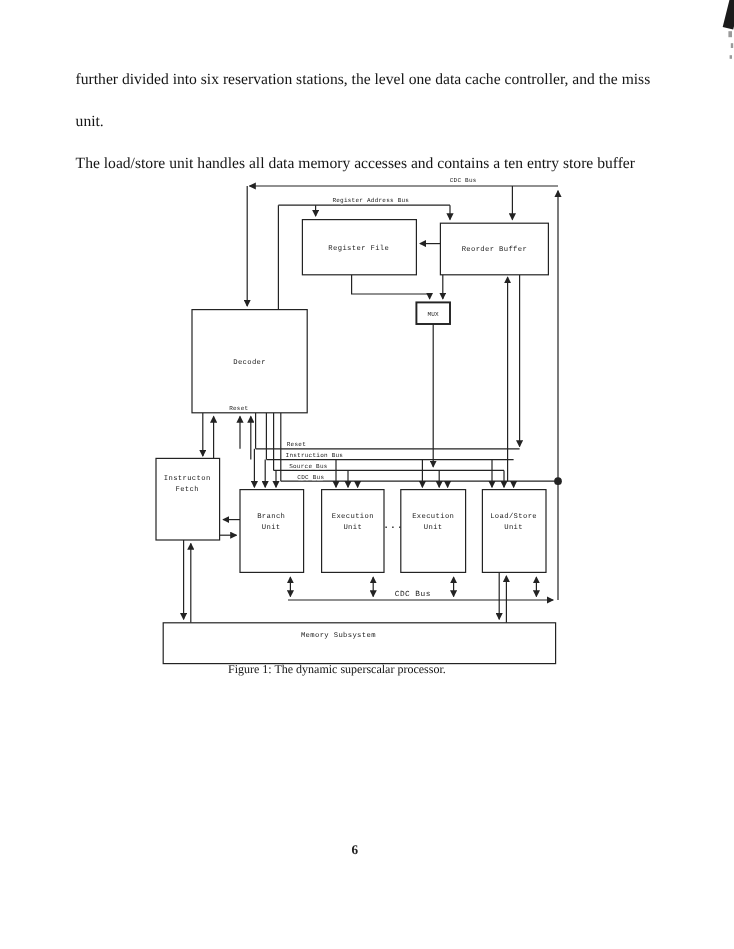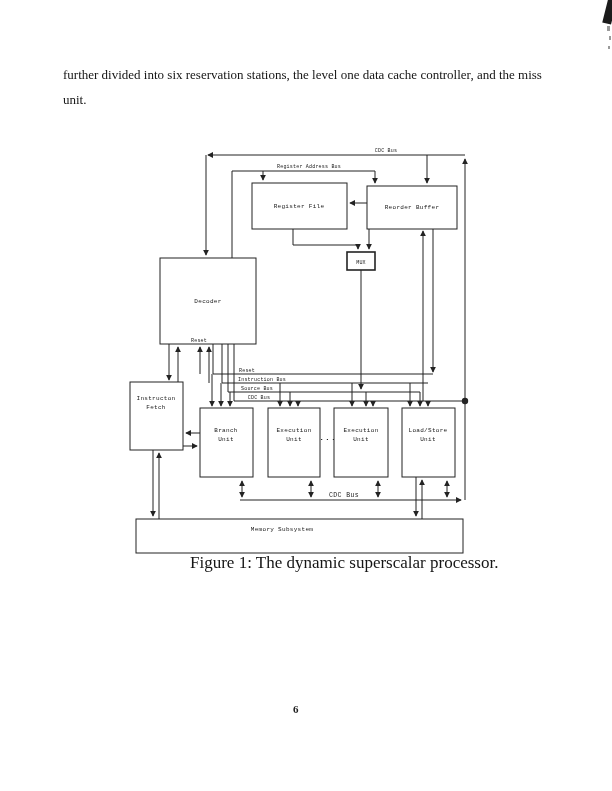--- a/index.html
+++ b/index.html
@@ -2,26 +2,26 @@
 <html><head>
 <meta charset="utf-8">
 <style>
   html,body { margin:0; padding:0; }
   body {
     width:612px; height:791px; position:relative; background:#ffffff;
     font-family:"Liberation Serif", serif; color:#111;
     overflow:hidden;
   }
   .body-text {
-    position:absolute; left:63px; top:62px; width:505px;
-    font-size:13px; line-height:25px; color:#151515;
+    position:absolute; left:63px; top:48px; width:505px;
+    font-size:13px; line-height:35px; color:#151515;
   }
   .caption {
     position:absolute; left:190px; top:553px;
-    font-size:17px; color:#151515; white-space:nowrap;
+    font-size:10px; color:#151515; white-space:nowrap;
   }
   .page-number {
     position:absolute; left:293px; top:703px;
     font-size:11px; font-weight:bold; color:#222;
   }
   svg.diagram { position:absolute; left:0; top:0; }
   .box { fill:#ffffff; stroke:#232323; stroke-width:1; }
   .box-bold { fill:#ffffff; stroke:#232323; stroke-width:1.6; }
   .w { stroke:#232323; stroke-width:1; fill:none; }
   .ar { marker-end:url(#ah); }
@@ -43,20 +43,21 @@
 </head>
 <body>
 
 <div class="artifact-black"></div>
 <div class="artifact-dash" style="right:2px; top:26px; width:3px; height:5px;"></div>
 <div class="artifact-dash" style="right:1px; top:36px; width:2px; height:4px;"></div>
 <div class="artifact-dash" style="right:2px; top:46px; width:2px; height:3px;"></div>
 
 <div class="body-text">
   <div>further divided into six reservation stations, the level one data cache controller, and the miss unit.</div>
+  <div>The load/store unit handles all data memory accesses and contains a ten entry store buffer</div>
 </div>
 
 <svg class="diagram" width="612" height="791" viewBox="0 0 612 791">
   <defs>
     <marker id="ah" viewBox="0 0 6 6" refX="5.2" refY="3" markerWidth="6" markerHeight="6" orient="auto-start-reverse" markerUnits="userSpaceOnUse">
       <path d="M0,0 L6,3 L0,6 z" fill="#232323"></path>
     </marker>
   </defs>
 
   <g>

